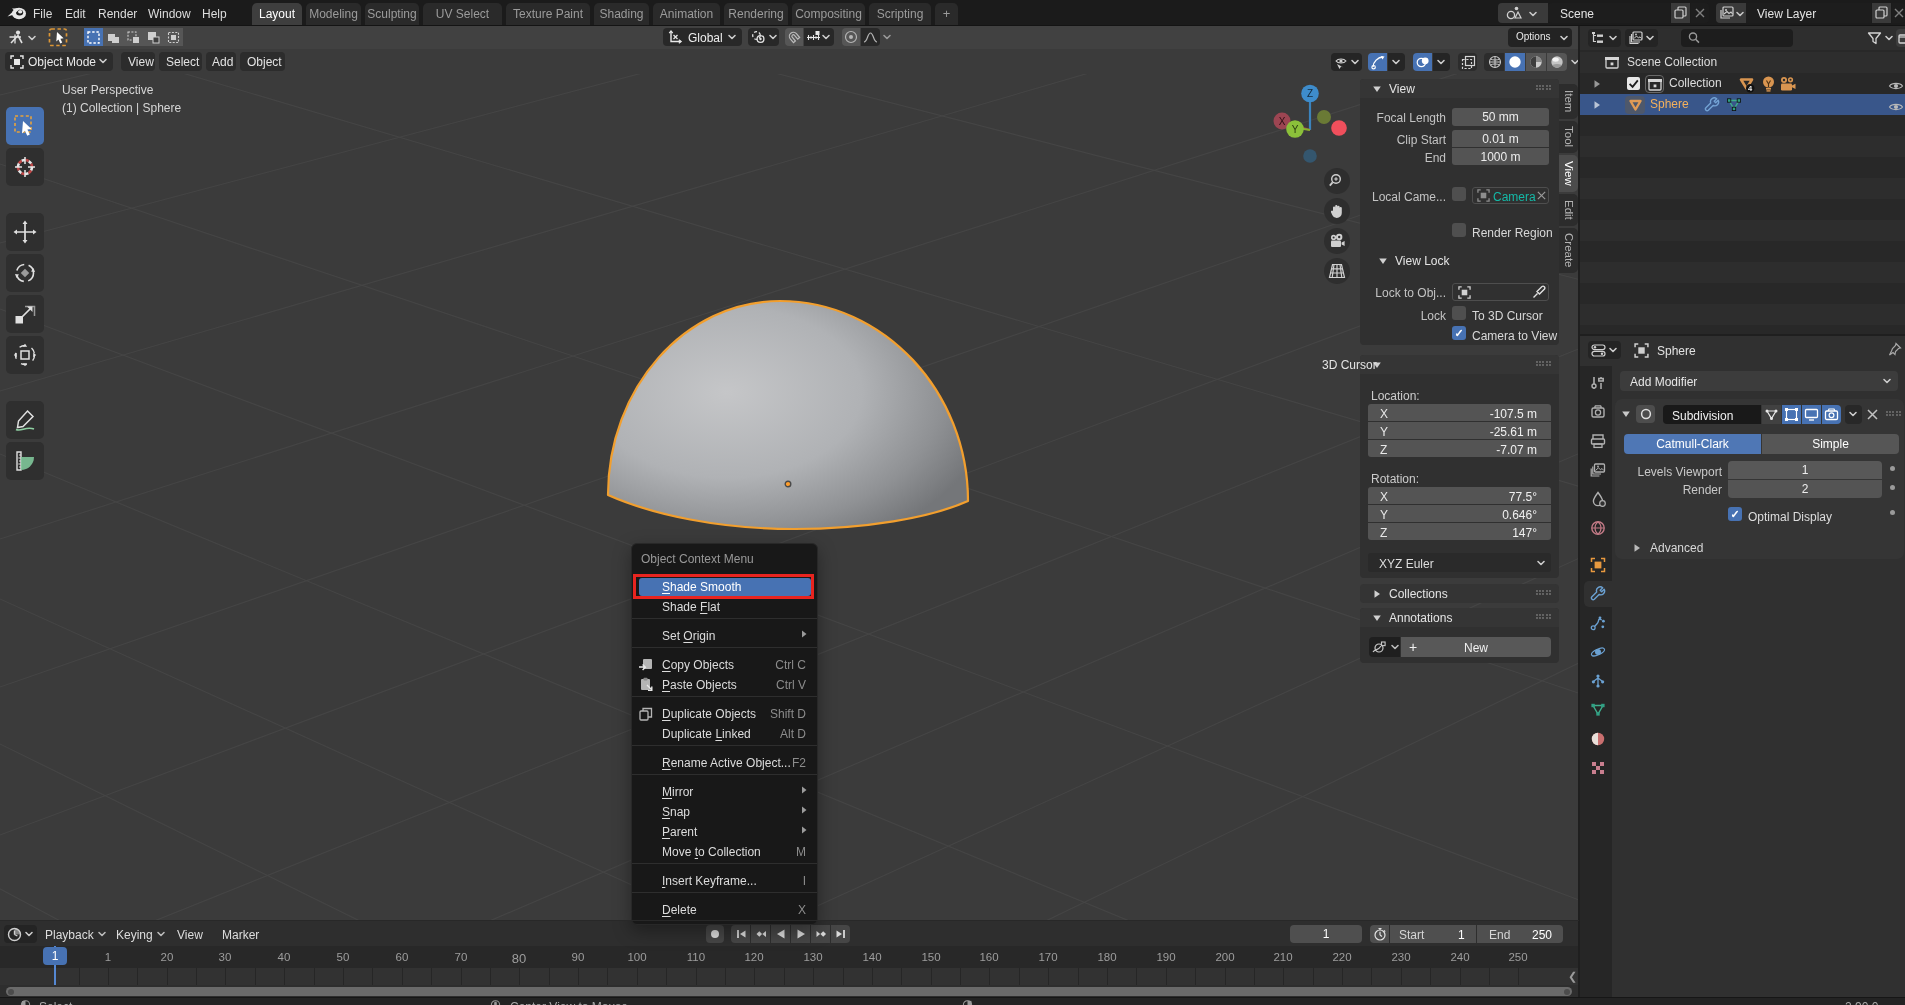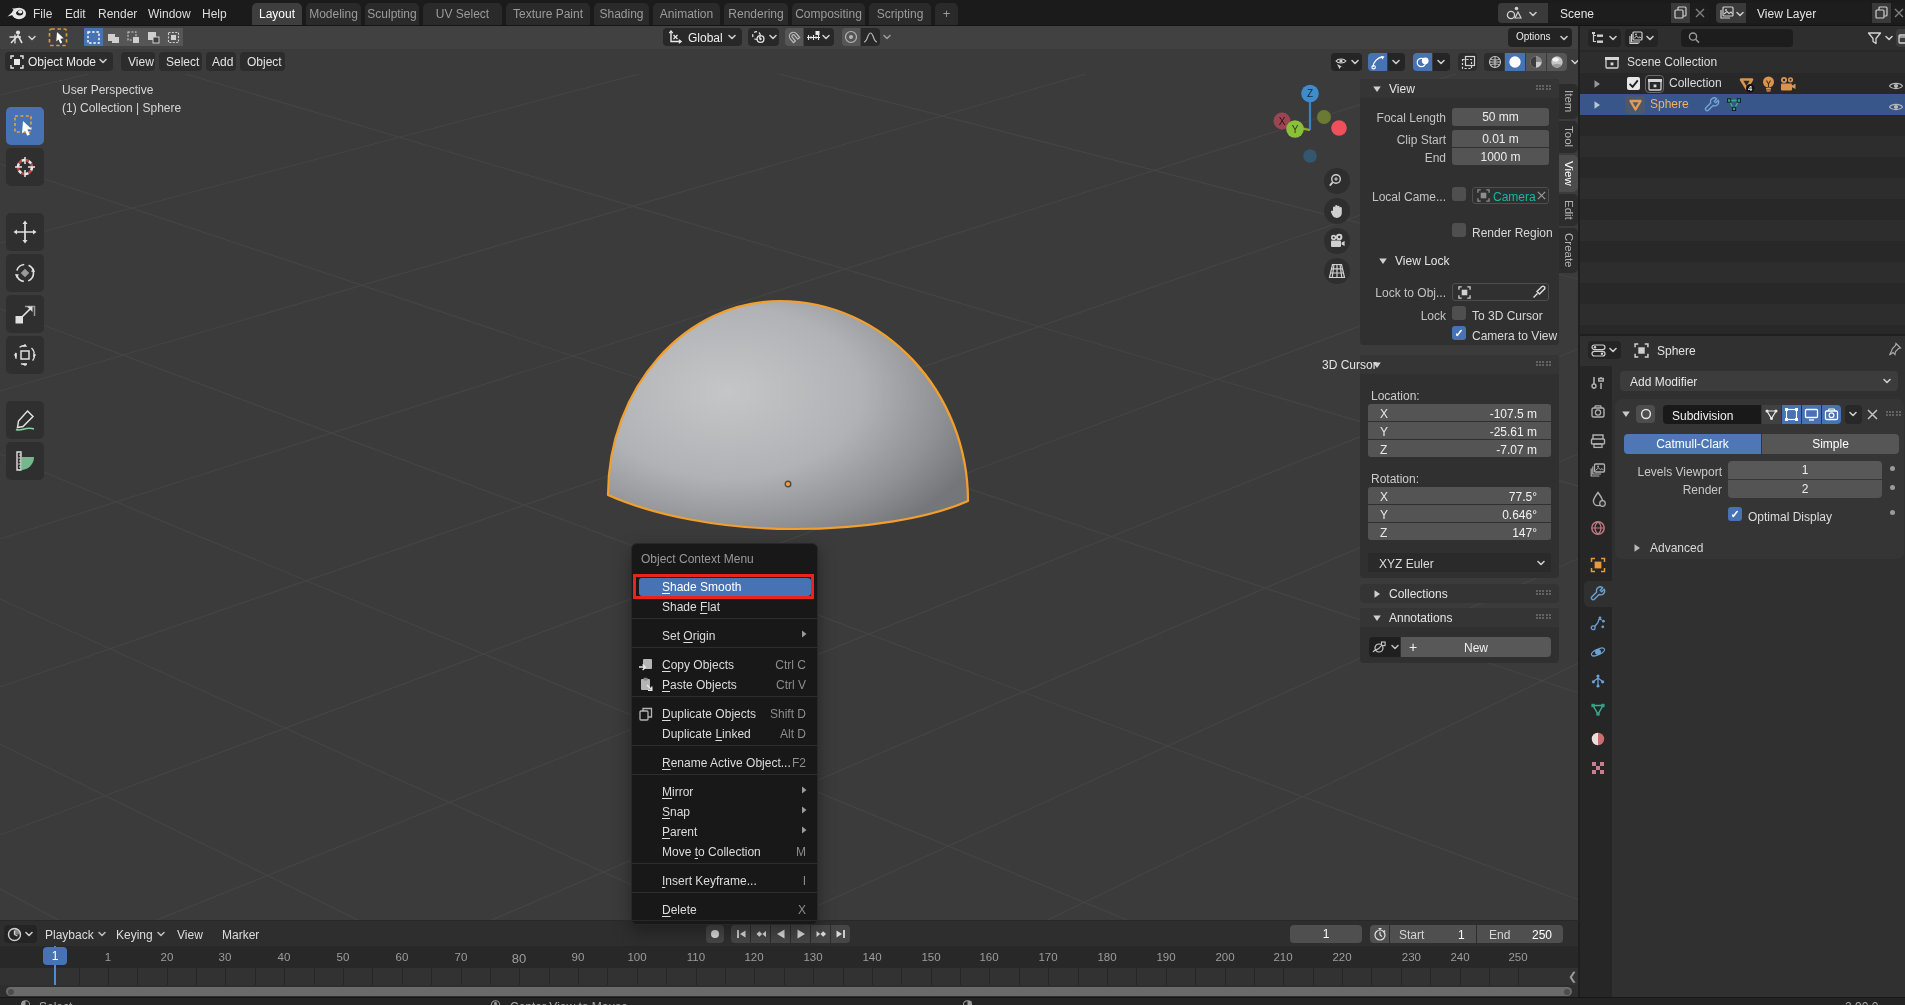--- a/index.html
+++ b/index.html
@@ -910,21 +910,21 @@
 <div class="tx" style="left:813px;top:952px;width:40px;margin-left:-20px;text-align:center;color:#9d9d9d;font-size:11.5px">130</div>
 <div class="tx" style="left:872px;top:952px;width:40px;margin-left:-20px;text-align:center;color:#9d9d9d;font-size:11.5px">140</div>
 <div class="tx" style="left:931px;top:952px;width:40px;margin-left:-20px;text-align:center;color:#9d9d9d;font-size:11.5px">150</div>
 <div class="tx" style="left:989px;top:952px;width:40px;margin-left:-20px;text-align:center;color:#9d9d9d;font-size:11.5px">160</div>
 <div class="tx" style="left:1048px;top:952px;width:40px;margin-left:-20px;text-align:center;color:#9d9d9d;font-size:11.5px">170</div>
 <div class="tx" style="left:1107px;top:952px;width:40px;margin-left:-20px;text-align:center;color:#9d9d9d;font-size:11.5px">180</div>
 <div class="tx" style="left:1166px;top:952px;width:40px;margin-left:-20px;text-align:center;color:#9d9d9d;font-size:11.5px">190</div>
 <div class="tx" style="left:1225px;top:952px;width:40px;margin-left:-20px;text-align:center;color:#9d9d9d;font-size:11.5px">200</div>
 <div class="tx" style="left:1283px;top:952px;width:40px;margin-left:-20px;text-align:center;color:#9d9d9d;font-size:11.5px">210</div>
 <div class="tx" style="left:1342px;top:952px;width:40px;margin-left:-20px;text-align:center;color:#9d9d9d;font-size:11.5px">220</div>
-<div class="tx" style="left:1401px;top:952px;width:40px;margin-left:-20px;text-align:right;color:#9d9d9d;font-size:11.5px">230</div>
+<div class="tx" style="left:1401px;top:952px;width:40px;margin-left:-20px;text-align:center;color:#9d9d9d;font-size:11.5px">230</div>
 <div class="tx" style="left:1460px;top:952px;width:40px;margin-left:-20px;text-align:center;color:#9d9d9d;font-size:11.5px">240</div>
 <div class="tx" style="left:1518px;top:952px;width:40px;margin-left:-20px;text-align:center;color:#9d9d9d;font-size:11.5px">250</div>
 <div class="ab" style="left:0;top:968px;width:1579px;height:17px;background:#323232"></div>
 <div class="ab" style="left:79px;top:968px;width:1px;height:17px;background:#262626"></div>
 <div class="ab" style="left:108px;top:968px;width:1px;height:17px;background:#262626"></div>
 <div class="ab" style="left:137px;top:968px;width:1px;height:17px;background:#262626"></div>
 <div class="ab" style="left:167px;top:968px;width:1px;height:17px;background:#262626"></div>
 <div class="ab" style="left:196px;top:968px;width:1px;height:17px;background:#262626"></div>
 <div class="ab" style="left:225px;top:968px;width:1px;height:17px;background:#262626"></div>
 <div class="ab" style="left:255px;top:968px;width:1px;height:17px;background:#262626"></div>

